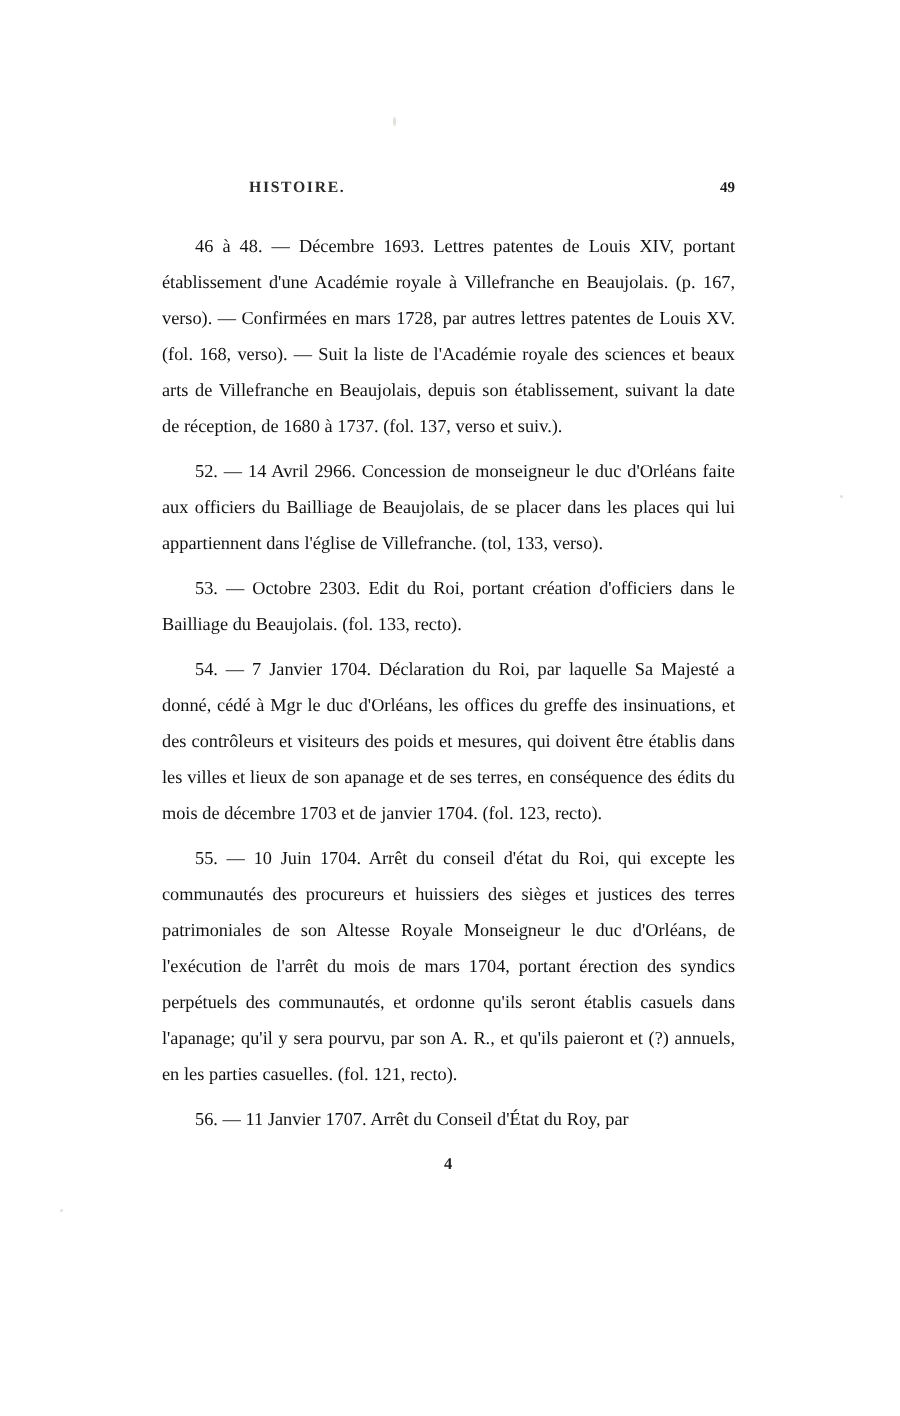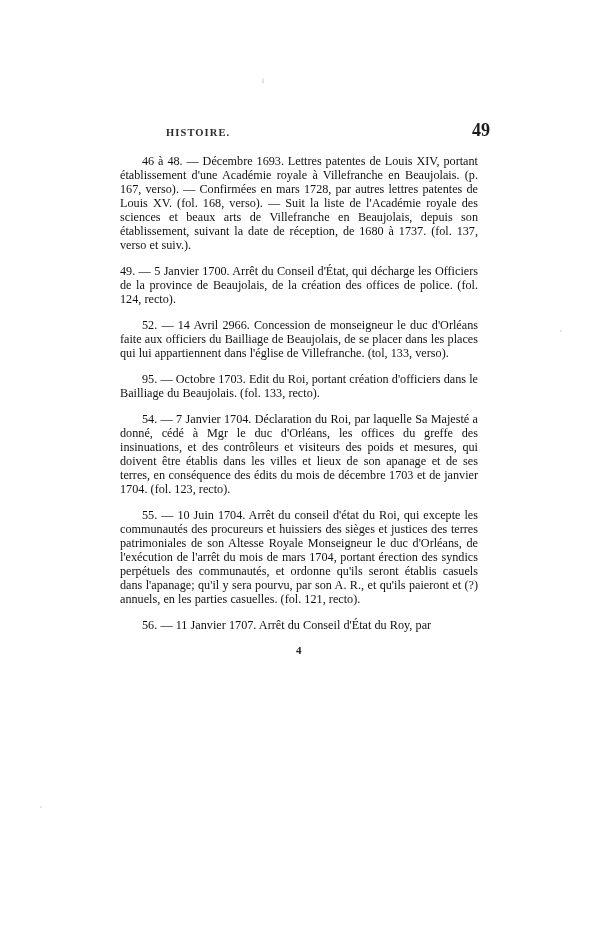--- a/index.html
+++ b/index.html
@@ -44,29 +44,29 @@
   }
   .running-head {
     font-family: "Liberation Serif", serif;
     font-size: 10.5px;
     letter-spacing: 1.1px;
     font-weight: bold;
     color: #2a2a2a;
     margin-left: 58px;
   }
   .folio {
-    font-size: 18px;
+    font-size: 10px;
     font-weight: bold;
     color: #1c1c1c;
   }
   .body-text p {
-    margin: 12px;
+    margin: 0;
     text-indent: 22px;
     font-size: 12.2px;
-    line-height: 14px;
+    line-height: 24px;
     text-align: justify;
     color: #111111;
     word-spacing: 0.1px;
   }
   .body-text p.no-indent {
     text-indent: 0;
   }
   .body-text p + p {
     margin-top: 6px;
   }
@@ -100,23 +100,22 @@
 
   <div class="content">
 
     <div class="header-row">
       <span class="running-head">HISTOIRE.</span>
       <span class="folio">49</span>
     </div>
 
     <div class="body-text">
       <p>46 à 48. — Décembre 1693. Lettres patentes de Louis XIV, portant établissement d'une Académie royale à Villefranche en Beaujolais. (p. 167, verso). — Confirmées en mars 1728, par autres lettres patentes de Louis XV. (fol. 168, verso). — Suit la liste de l'Académie royale des sciences et beaux arts de Villefranche en Beaujolais, depuis son établissement, suivant la date de réception, de 1680 à 1737. (fol. 137, verso et suiv.).</p>
-      <p class="no-indent tight">49. — 5 Janvier 1700. Arrêt du Conseil d'État, qui décharge les Officiers de la province de Beaujolais, de la création des offices de police. (fol. 124, recto).</p>
       <p>52. — 14 Avril 2966. Concession de monseigneur le duc d'Orléans faite aux officiers du Bailliage de Beaujolais, de se placer dans les places qui lui appartiennent dans l'église de Villefranche. (tol, 133, verso).</p>
-      <p>95. — Octobre 1703. Edit du Roi, portant création d'officiers dans le Bailliage du Beaujolais. (fol. 133, recto).</p>
+      <p>53. — Octobre 2303. Edit du Roi, portant création d'officiers dans le Bailliage du Beaujolais. (fol. 133, recto).</p>
       <p>54. — 7 Janvier 1704. Déclaration du Roi, par laquelle Sa Majesté a donné, cédé à Mgr le duc d'Orléans, les offices du greffe des insinuations, et des contrôleurs et visiteurs des poids et mesures, qui doivent être établis dans les villes et lieux de son apanage et de ses terres, en conséquence des édits du mois de décembre 1703 et de janvier 1704. (fol. 123, recto).</p>
       <p>55. — 10 Juin 1704. Arrêt du conseil d'état du Roi, qui excepte les communautés des procureurs et huissiers des sièges et justices des terres patrimoniales de son Altesse Royale Monseigneur le duc d'Orléans, de l'exécution de l'arrêt du mois de mars 1704, portant érection des syndics perpétuels des communautés, et ordonne qu'ils seront établis casuels dans l'apanage; qu'il y sera pourvu, par son A. R., et qu'ils paieront et (?) annuels, en les parties casuelles. (fol. 121, recto).</p>
       <p>56. — 11 Janvier 1707. Arrêt du Conseil d'État du Roy, par</p>
     </div>
 
     <div class="signature">4</div>
   </div>
 </div>
 
 </body></html>

